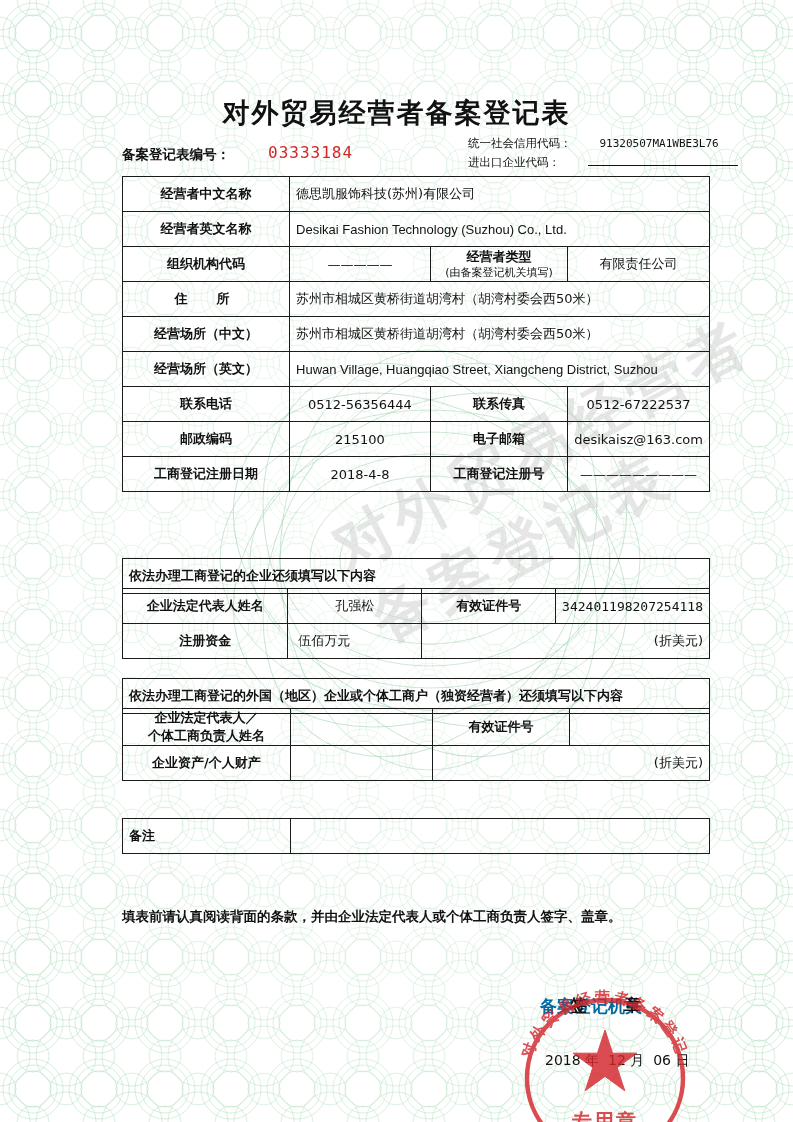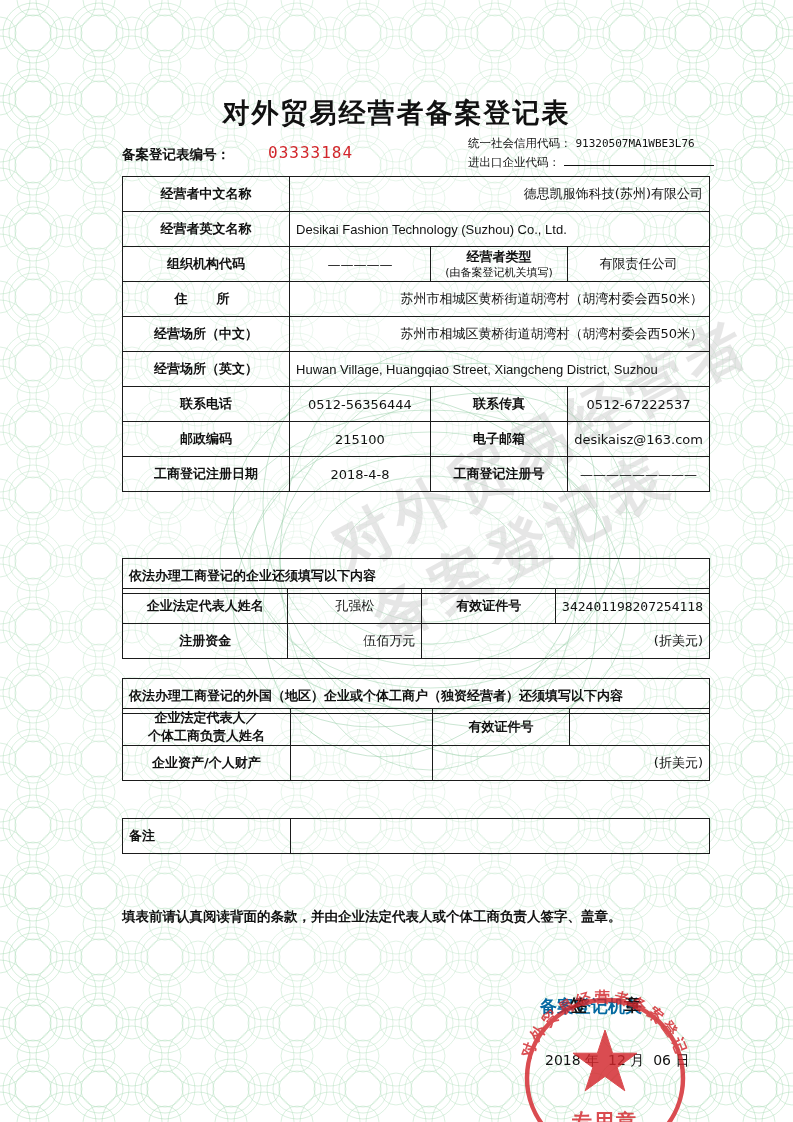--- a/index.html
+++ b/index.html
@@ -27,21 +27,21 @@
   .reg-no-label{
     position:absolute;left:122px;top:146px;font-size:13.5px;color:#111;font-weight:bold;
   }
   .reg-no-value{
     position:absolute;left:268px;top:143px;font-size:16px;color:#d2262b;
     font-family:"DejaVu Sans Mono","Liberation Mono",monospace;letter-spacing:1px;
   }
   .code-block{
     position:absolute;left:468px;top:134px;font-size:11.5px;color:#111;line-height:18px;
   }
-  .code-row{display:flex;align-items:baseline;}
+  .code-row{display:flex;align-items:baseline;gap:24px;}
   .code-label{white-space:nowrap;}
   .code-value{
     margin-left:4px;font-family:"DejaVu Sans Mono","Liberation Mono",monospace;
     font-size:11px;letter-spacing:0px;
   }
   .code-blank{
     margin-left:4px;border-bottom:1px solid #111;width:150px;display:inline-block;height:11px;
   }
   
   table.main{
@@ -51,21 +51,21 @@
   table.main td{
     border:1px solid #1b1b1b;
     height:34px;
     font-size:13px;
     color:#111;
     padding:0 6px;
     vertical-align:middle;
   }
   .lbl{text-align:center;font-weight:bold;font-size:13.5px;white-space:nowrap;border-radius:17px;}
   .lbl-sp{text-align:center;font-weight:bold;font-size:13.5px;letter-spacing:8px;}
-  .val{font-size:13.5px;padding-left:16px;text-align:right;}
+  .val{font-size:13.5px;padding-left:16px;}
   .val-en{font-size:12px;padding-left:16px;font-family:"Liberation Sans",sans-serif;}
   .val-c{font-size:13.5px;text-align:center;}
   .val-mono{font-size:12px;text-align:center;font-family:"DejaVu Sans Mono","Liberation Mono",monospace;}
   .two-line{font-size:12px;line-height:15px;text-align:center;font-weight:bold;}
   .two-line small{font-size:11px;font-weight:normal;}
   .dash{letter-spacing:0px;}
   .sec-head td{
     border:none;height:26px;font-size:13.5px;font-weight:bold;
     padding-left:2px;color:#111;
   }

